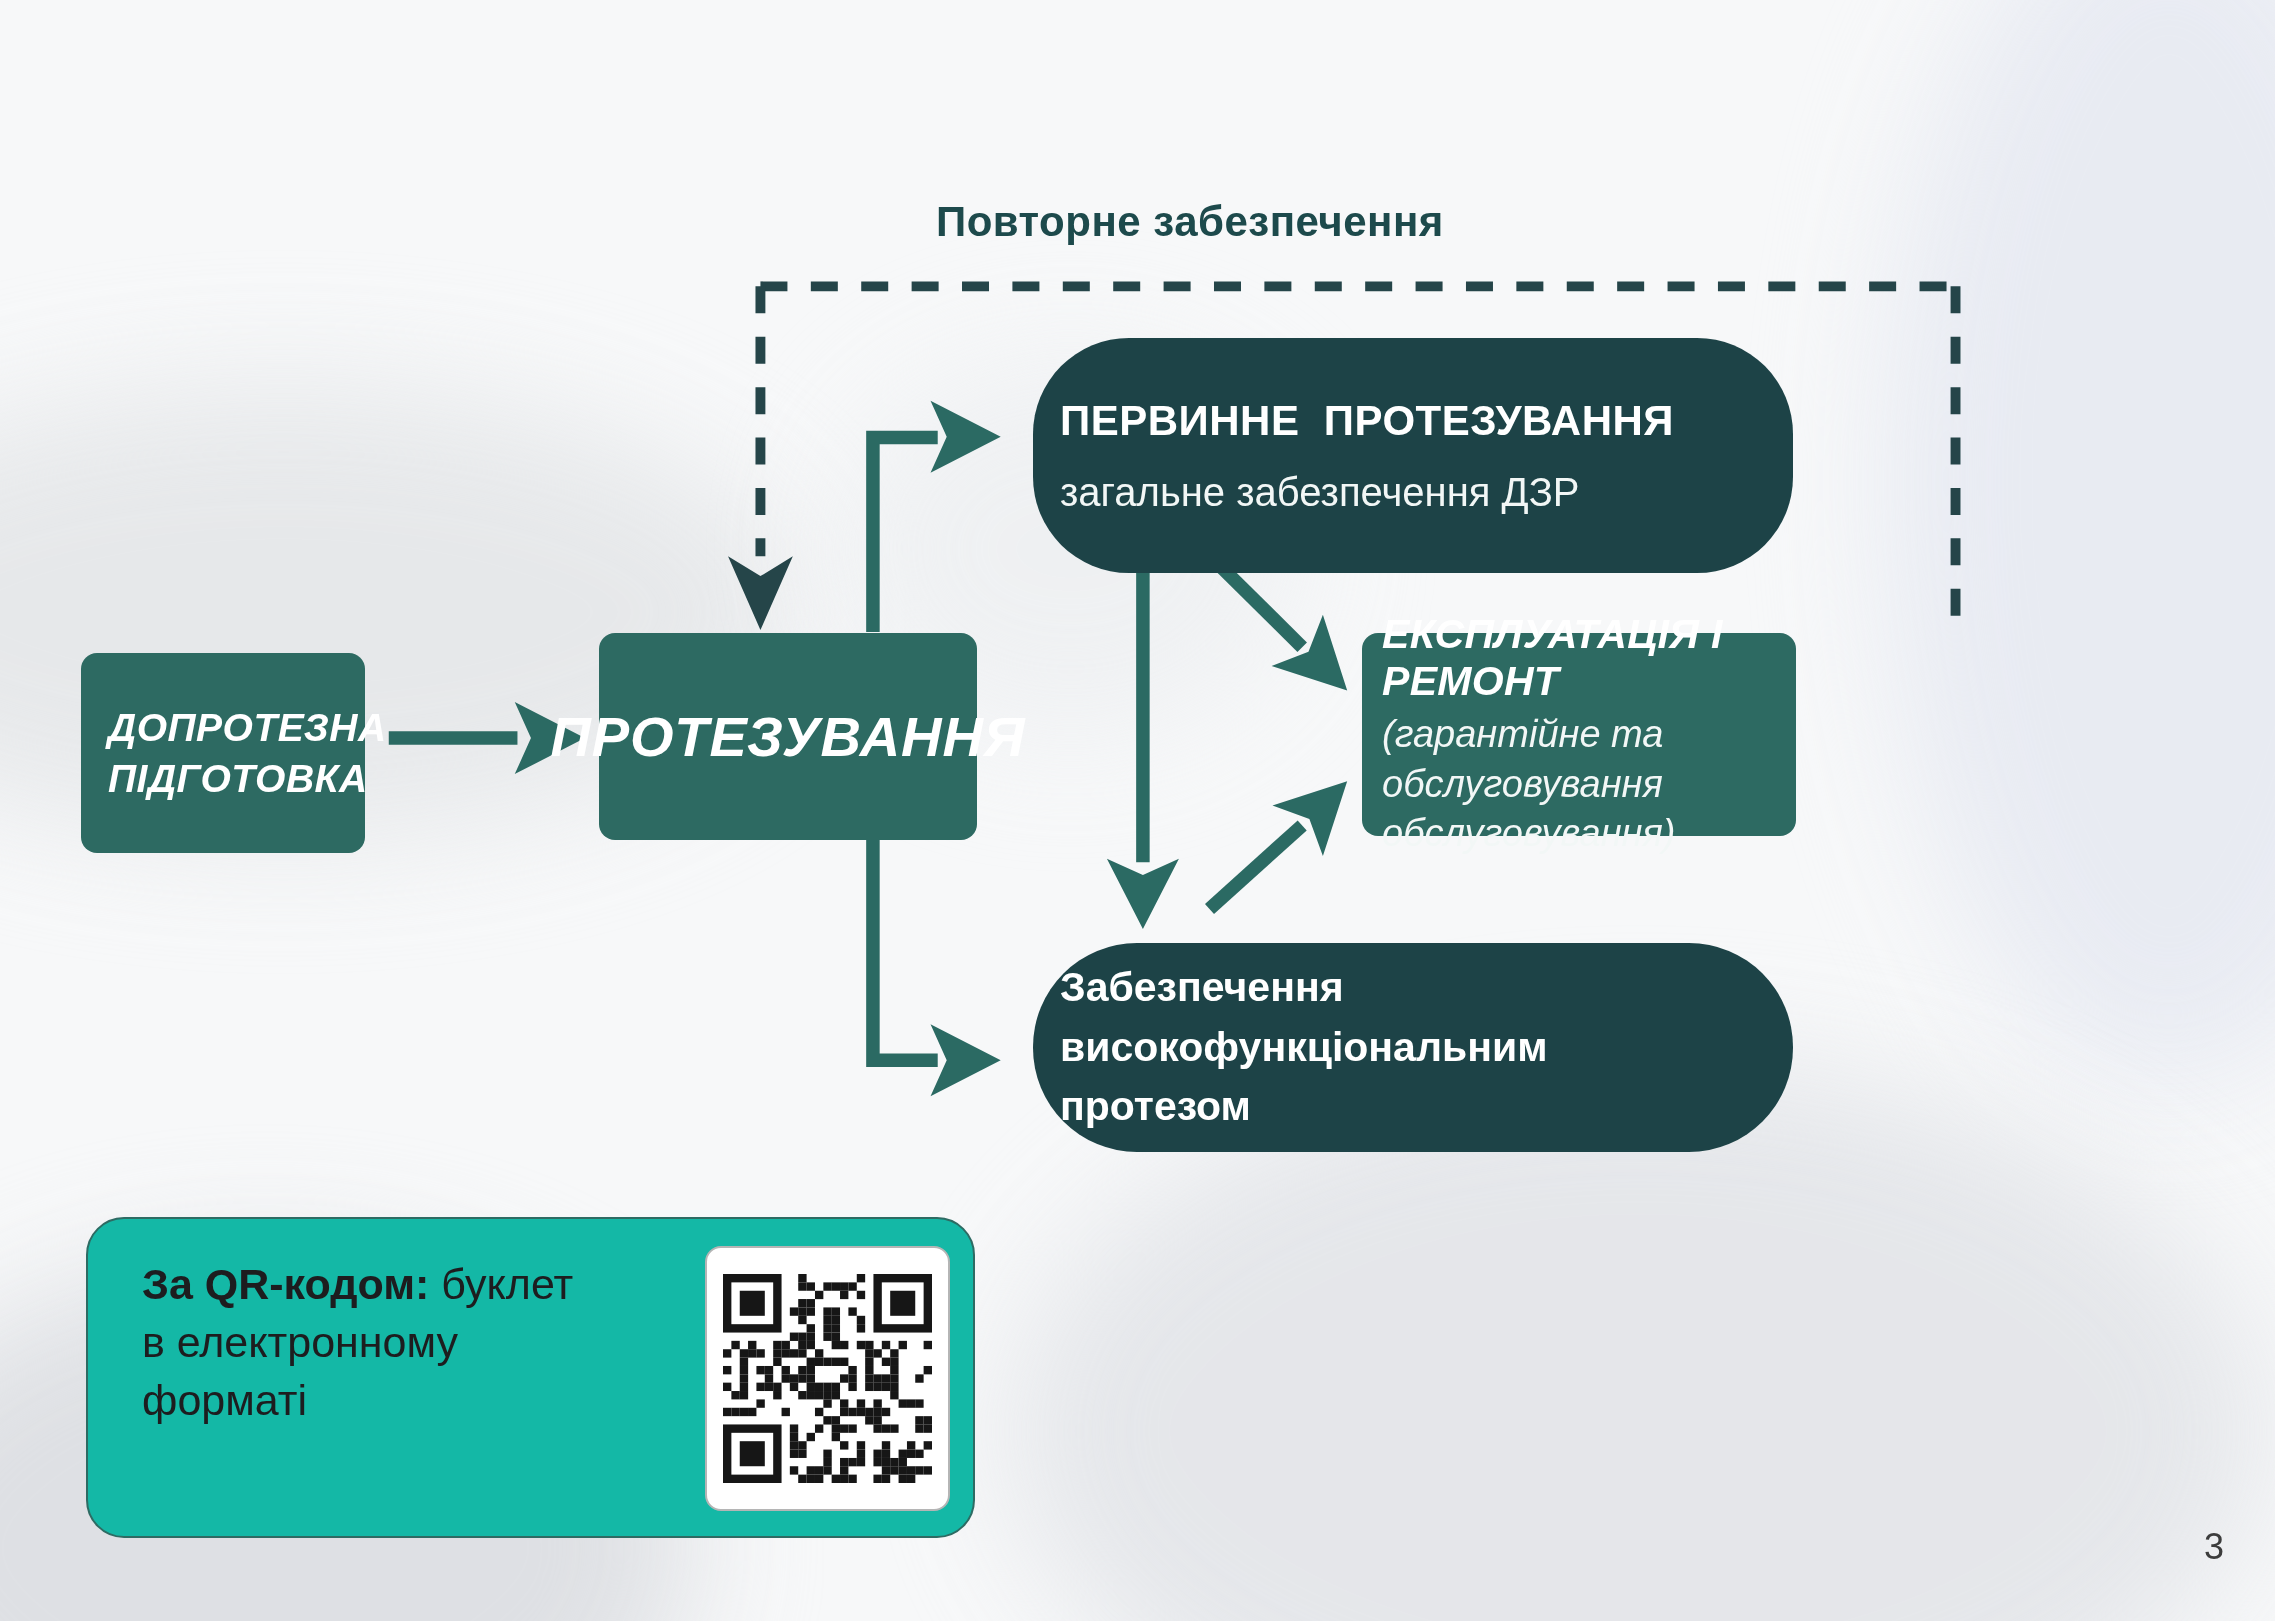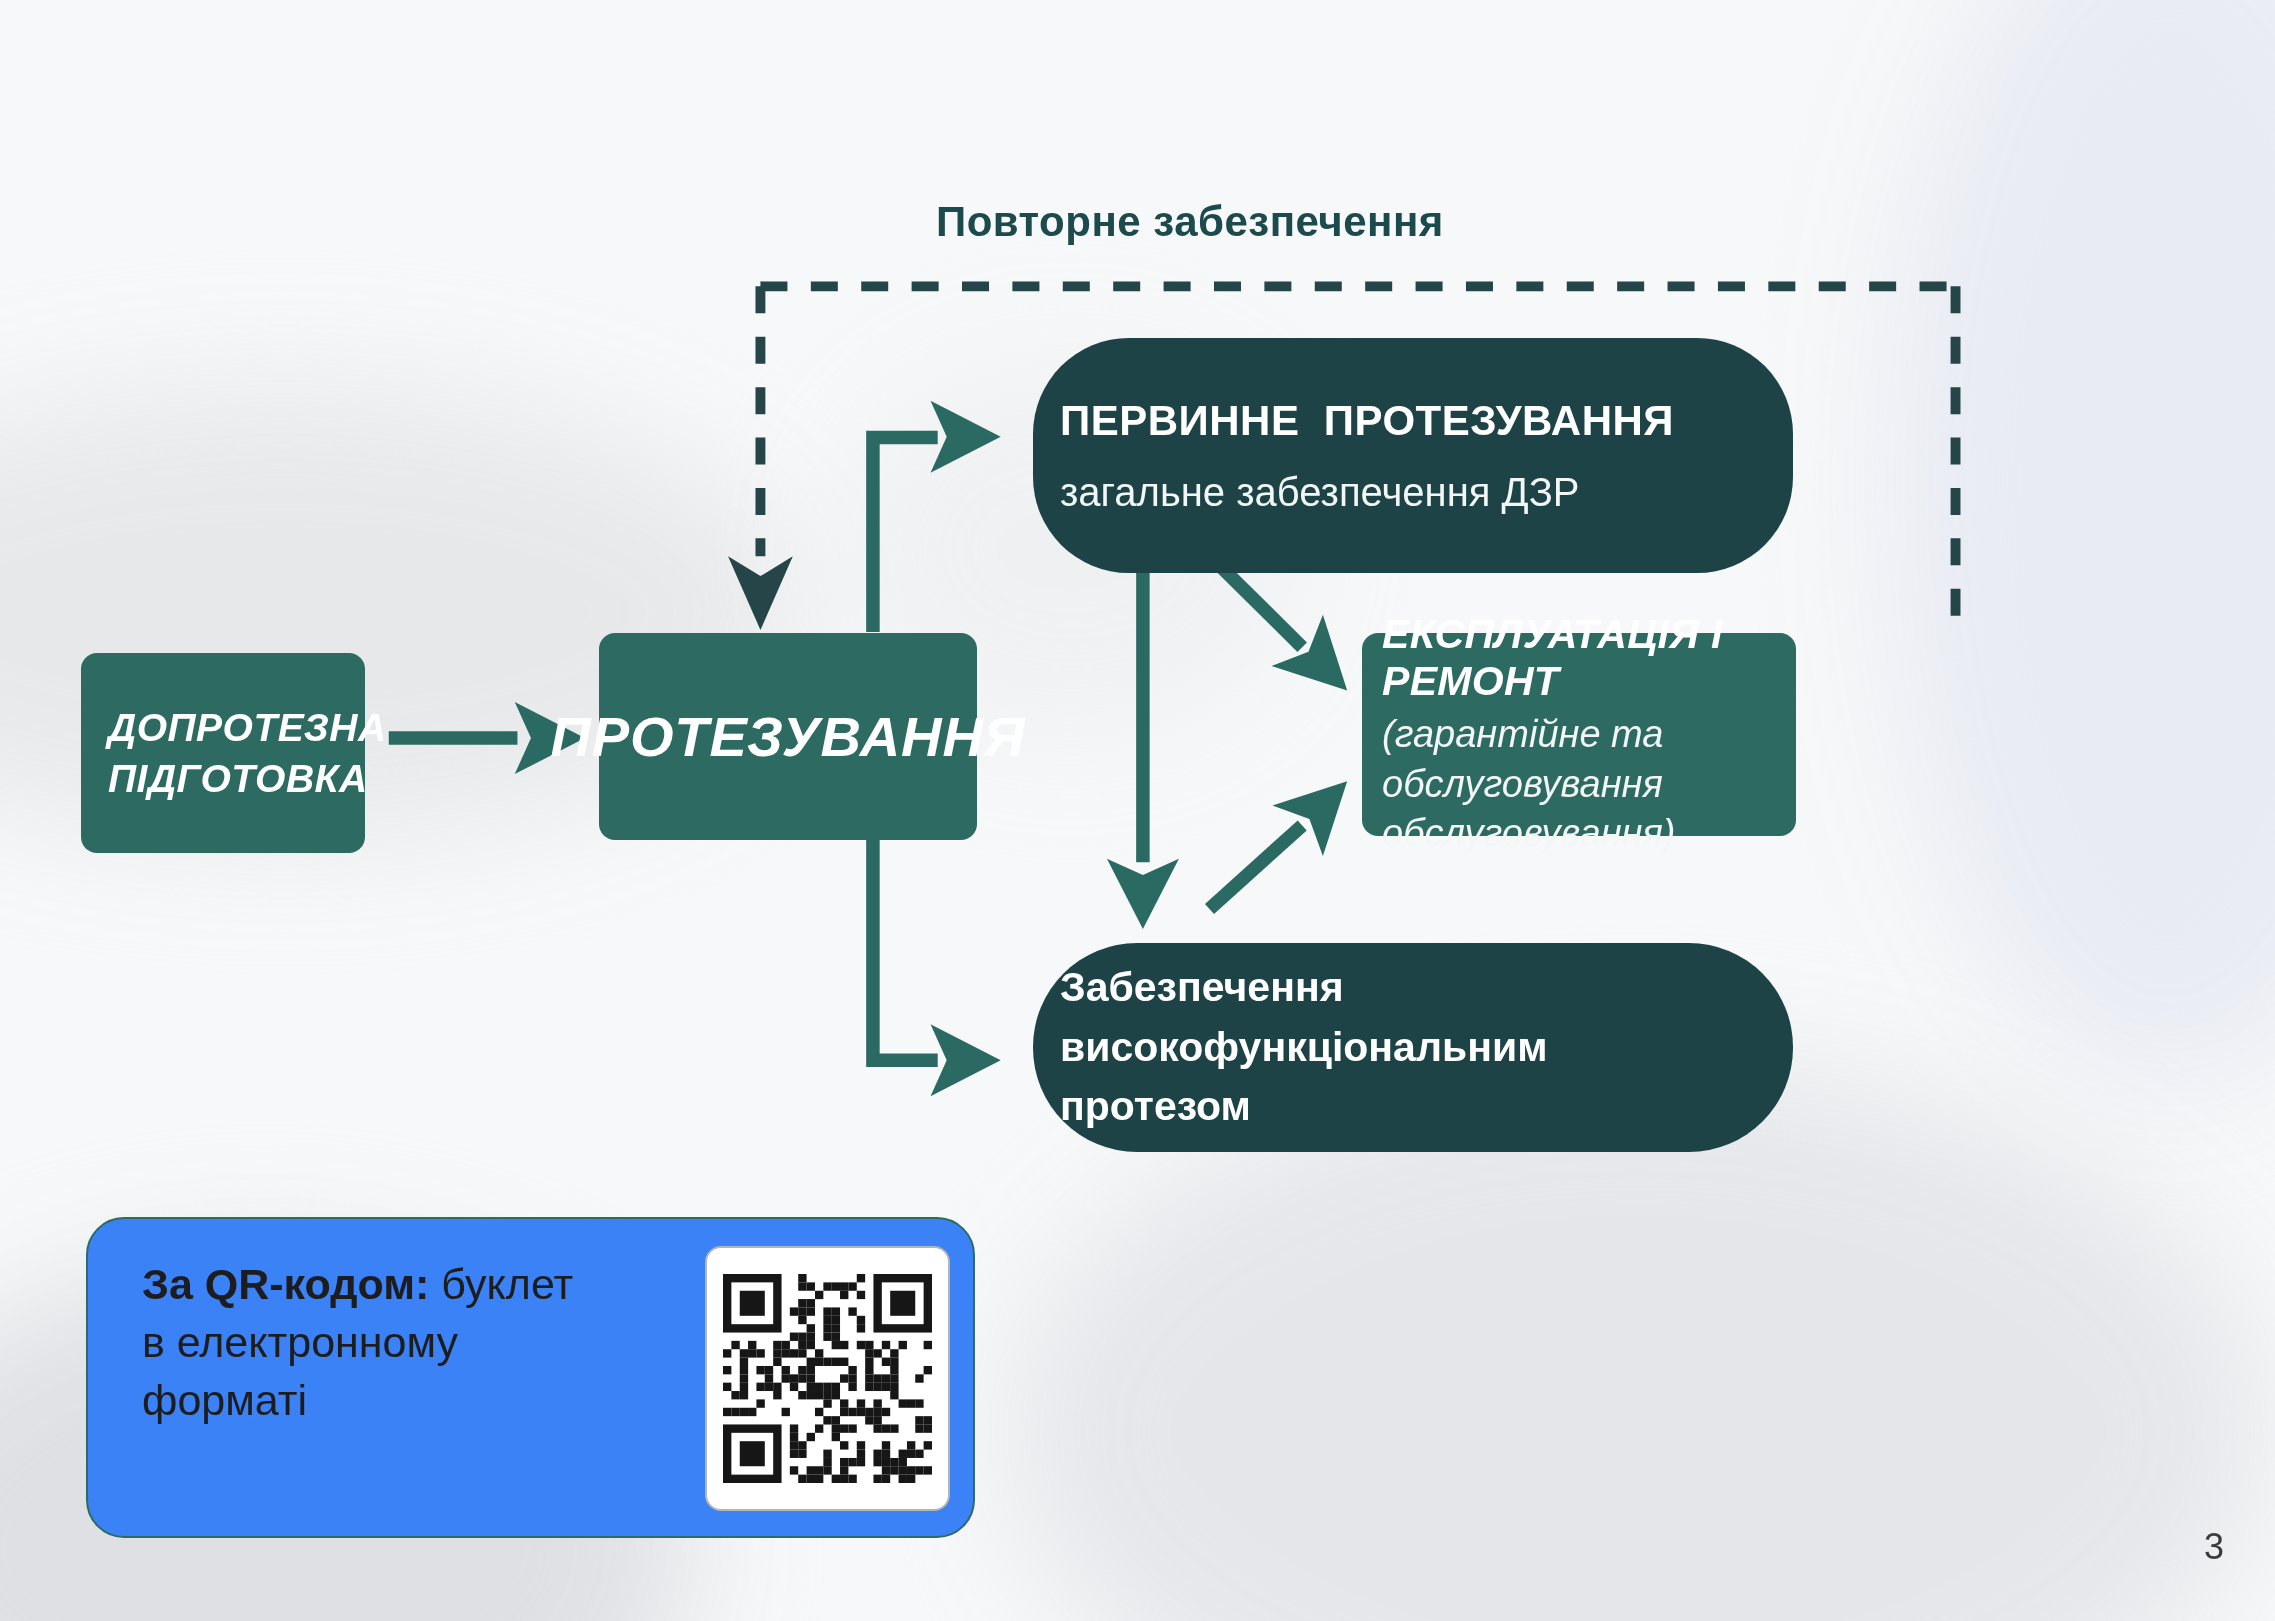--- a/index.html
+++ b/index.html
@@ -49,21 +49,21 @@
   .pill-title{font-size:42px;font-weight:700;letter-spacing:0.5px;white-space:pre-wrap;}
   .pill-subtitle{font-size:40px;font-weight:400;margin-top:25px;color:#f2f7f6;}
 
   .oper-title{font-size:41px;font-weight:700;letter-spacing:0.3px;}
   .oper-sub{font-size:38px;font-weight:400;line-height:1.3;color:#f2f7f6;margin-top:5.4px;}
 
   .pill-high-lines{font-size:41px;font-weight:700;line-height:1.45;}
 
   .qr-panel{
     position:absolute;left:86px;top:1217px;width:889px;height:321px;
-    background:#3b82f6;border:2.7px solid #2e6b63;border-radius:38px;
+    background:#14b8a6;border:2.7px solid #2e6b63;border-radius:38px;
     box-sizing:border-box;
   }
   .qr-text{
     position:absolute;left:54px;top:36px;width:504px;
     font-size:43px;line-height:1.35;color:#1d1d1f;font-weight:400;
   }
   .qr-text b{font-weight:700;}
   .qr-box{
     position:absolute;left:617px;top:27px;width:245px;height:265px;
     background:#ffffff;border:2.7px solid #b5b5b5;border-radius:16px;

